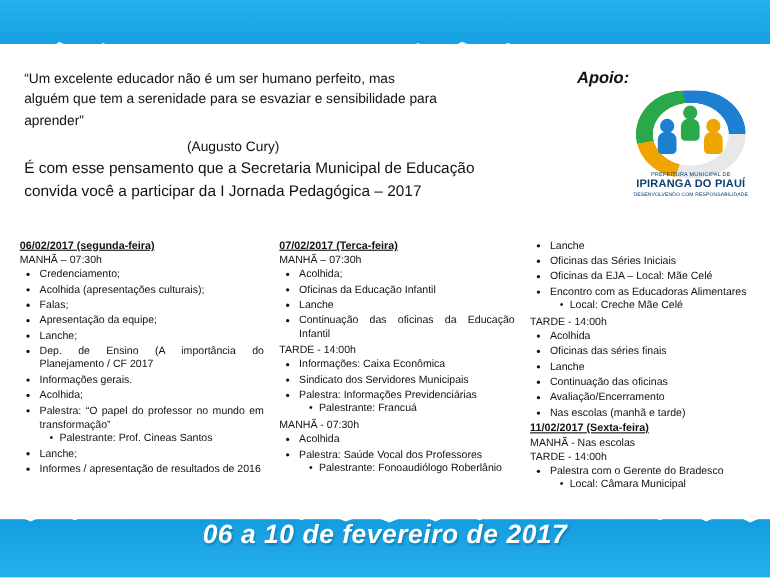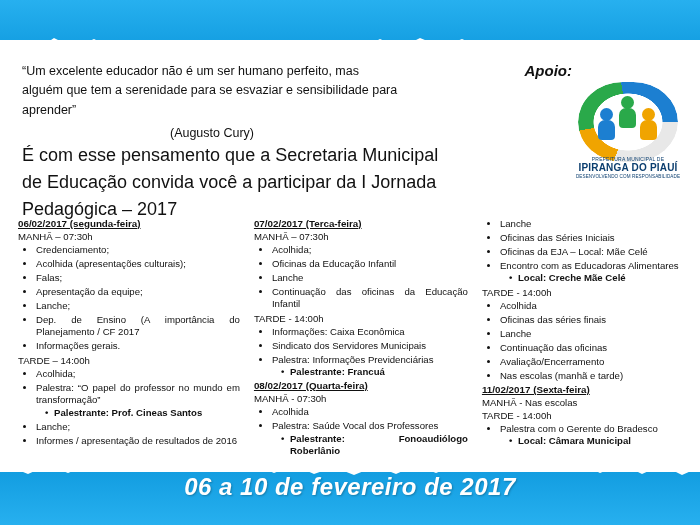--- a/index.html
+++ b/index.html
@@ -42,21 +42,21 @@
   }
   .quote{
     position:absolute;left:22px;top:16px;width:380px;
     font-size:12.5px;color:#111;line-height:1.55;
   }
   .quote .author{
     display:block;text-align:center;margin-top:4px;font-size:12.5px;
   }
   .intro{
     position:absolute;left:22px;top:96px;width:430px;
-    font-size:18px;color:#111;line-height:1.5;
+    font-size:14px;color:#111;line-height:1.5;
   }
   .local{
     position:absolute;left:22px;top:130px;width:430px;
     font-size:13px;font-weight:bold;color:#111;
   }
   .apoio-label{
     position:absolute;right:128px;top:16px;
     font-size:15px;font-weight:bold;color:#111;
     font-style:italic;
   }
@@ -109,21 +109,21 @@
   .col.c1{width:224px;}
   .col.c2{width:216px;}
   .col.c3{width:206px;}
   .date{
     font-weight:bold;text-decoration:underline;margin-bottom:2px;
     font-size:9.8px;
   }
   .turno{margin:2px 0 2px 0;font-size:9.6px;}
   ul{margin:0 0 0 10px;padding:0 0 0 8px;}
   li{margin:0 0 1.5px 0;line-height:1.3;text-align:justify;}
-  ul ul{margin-left:8px;padding-left:10px;font-weight:bold;}
+  ul ul{margin-left:8px;padding-left:10px;}
   ul ul li{list-style:none;position:relative;}
   ul ul li:before{content:"•";position:absolute;left:-9px;}
   .bottom-text{
     position:absolute;left:0;bottom:24px;width:700px;text-align:center;
     font-size:24px;font-weight:bold;color:#ffffff;font-style:italic;
     letter-spacing:.5px;
     text-shadow:1px 1px 2px rgba(0,0,0,.25);
   }
 </style>
 </head>
@@ -184,21 +184,20 @@
           <div class="turno">MANHÃ – 07:30h</div>
           <ul>
             <li>Credenciamento;</li>
             <li>Acolhida (apresentações culturais);</li>
             <li>Falas;</li>
             <li>Apresentação da equipe;</li>
             <li>Lanche;</li>
             <li>Dep. de Ensino (A importância do Planejamento / CF 2017</li>
             <li>Informações gerais.</li>
           </ul>
-          <div class="turno">TARDE – 14:00h</div>
           <ul>
             <li>Acolhida;</li>
             <li>Palestra: “O papel do professor no mundo em transformação”<ul>
                 <li>Palestrante: Prof. Cineas Santos</li>
               </ul></li>
             <li>Lanche;</li>
             <li>Informes / apresentação de resultados de 2016</li>
           </ul>
         </div>
         <div class="col c2">
@@ -211,21 +210,20 @@
             <li>Continuação das oficinas da Educação Infantil</li>
           </ul>
           <div class="turno">TARDE - 14:00h</div>
           <ul>
             <li>Informações: Caixa Econômica</li>
             <li>Sindicato dos Servidores Municipais</li>
             <li>Palestra: Informações Previdenciárias<ul>
                 <li>Palestrante: Francuá</li>
               </ul></li>
           </ul>
-          <div class="date">08/02/2017 (Quarta-feira)</div>
           <div class="turno">MANHÃ - 07:30h</div>
           <ul>
             <li>Acolhida</li>
             <li>Palestra: Saúde Vocal dos Professores<ul>
                 <li>Palestrante: Fonoaudiólogo Roberlânio</li>
               </ul></li>
           </ul>
         </div>
         <div class="col c3">
           <ul>

